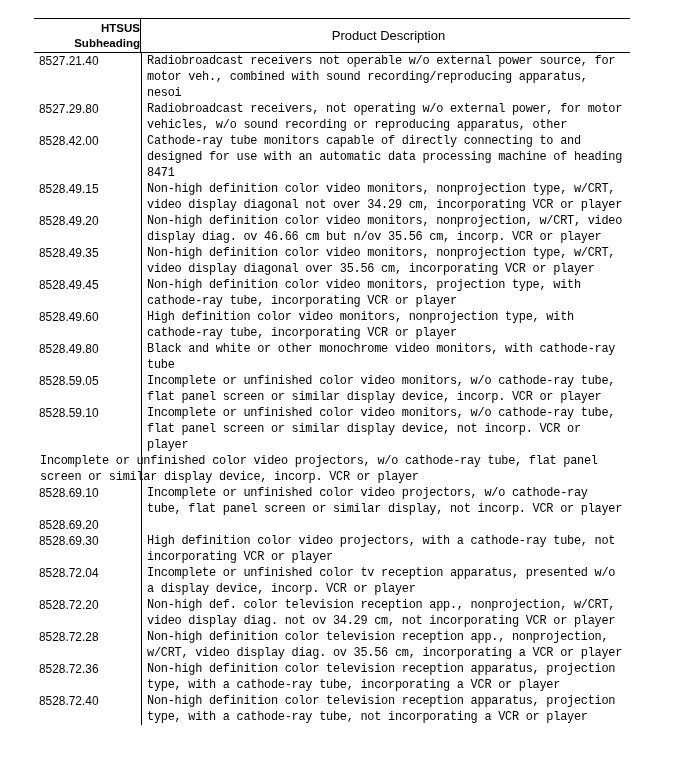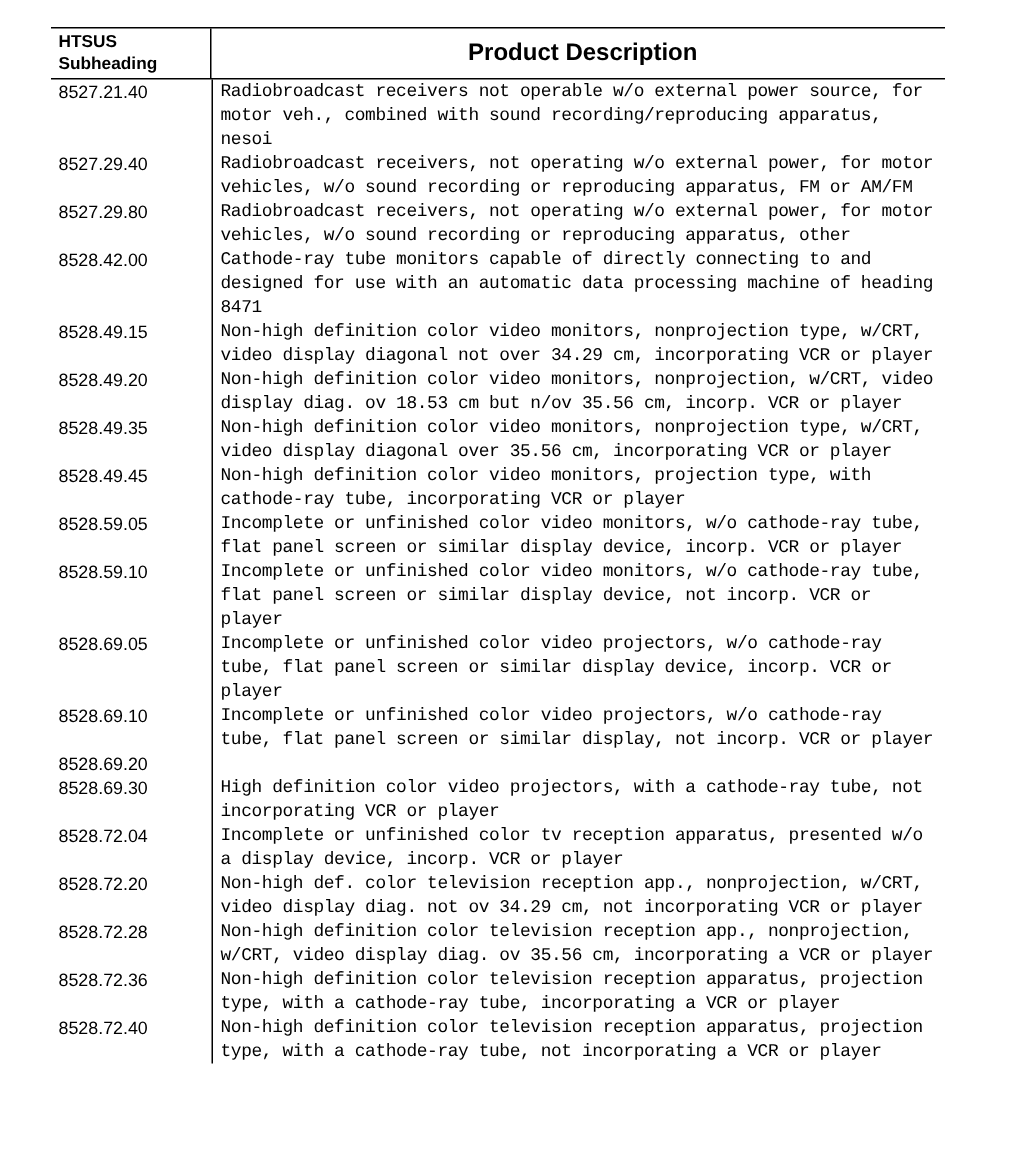--- a/index.html
+++ b/index.html
@@ -1,22 +1,22 @@
 <!DOCTYPE html>
 <html><head>
   <meta charset="utf-8">
   <style>
     html, body { margin: 0; padding: 0; background: #ffffff; }
     body { width: 689px; height: 783px; overflow: hidden; position: relative;
       font-family: "Liberation Sans", sans-serif; color: #000; }
     .tbl { position: absolute; left: 34px; top: 18px; width: 596px; }
     .hdr { display: flex; border-top: 1px solid #000; border-bottom: 1px solid #000; height: 33px; }
     .hdr .c1 { width: 107px; border-right: 1px solid #000; font-weight: bold; font-size: 11.5px;
-      line-height: 15px; padding: 2px 0 0 5px; box-sizing: border-box; }
-    .hdr .c2 { flex: 1; font-weight: bold; font-size: 16px; display: flex; align-items: center;
+      line-height: 15px; padding: 2px 0 0 5px; box-sizing: border-box; text-align: right; }
+    .hdr .c2 { flex: 1; font-weight: normal; font-size: 13px; display: flex; align-items: center;
       justify-content: center; padding-left: 6px; text-align: right; }
     .body { position: relative; }
     .body::before { content: ""; position: absolute; left: 107px; top: 0; bottom: 0; border-left: 1px solid #000; }
     .row { display: flex; font-size: 11.9px; line-height: 16px; }
     .row .code { width: 107px; padding-left: 5px; box-sizing: border-box; flex: none; }
     .row .desc { flex: 1; padding-left: 6px; padding-right: 2px; letter-spacing: -0.25px; font-family: Liberation Mono, monospace; }
   </style>
 </head>
 <body>
 
@@ -24,57 +24,60 @@
   <div class="hdr">
     <div class="c1">HTSUS Subheading</div>
     <div class="c2">Product Description</div>
   </div>
   <div class="body" id="tbody">
       <div class="row">
         <div class="code">8527.21.40</div>
         <div class="desc">Radiobroadcast receivers not operable w/o external power source, for motor veh., combined with sound recording/reproducing apparatus, nesoi</div>
       </div>
       <div class="row">
-        <div class="code">8527.29.40</div>
-        <div class="desc">Radiobroadcast receivers, not operating w/o external power, for motor vehicles, w/o sound recording or reproducing apparatus, FM or AM/FM</div>
-      </div>
-      <div class="row">
         <div class="code">8527.29.80</div>
         <div class="desc">Radiobroadcast receivers, not operating w/o external power, for motor vehicles, w/o sound recording or reproducing apparatus, other</div>
       </div>
       <div class="row">
         <div class="code">8528.42.00</div>
         <div class="desc">Cathode-ray tube monitors capable of directly connecting to and designed for use with an automatic data processing machine of heading 8471</div>
       </div>
       <div class="row">
         <div class="code">8528.49.15</div>
         <div class="desc">Non-high definition color video monitors, nonprojection type, w/CRT, video display diagonal not over 34.29 cm, incorporating VCR or player</div>
       </div>
       <div class="row">
         <div class="code">8528.49.20</div>
-        <div class="desc">Non-high definition color video monitors, nonprojection, w/CRT, video display diag. ov 18.53 cm but n/ov 35.56 cm, incorp. VCR or player</div>
+        <div class="desc">Non-high definition color video monitors, nonprojection, w/CRT, video display diag. ov 46.66 cm but n/ov 35.56 cm, incorp. VCR or player</div>
       </div>
       <div class="row">
         <div class="code">8528.49.35</div>
         <div class="desc">Non-high definition color video monitors, nonprojection type, w/CRT, video display diagonal over 35.56 cm, incorporating VCR or player</div>
       </div>
       <div class="row">
         <div class="code">8528.49.45</div>
         <div class="desc">Non-high definition color video monitors, projection type, with cathode-ray tube, incorporating VCR or player</div>
       </div>
       <div class="row">
+        <div class="code">8528.49.60</div>
+        <div class="desc">High definition color video monitors, nonprojection type, with cathode-ray tube, incorporating VCR or player</div>
+      </div>
+      <div class="row">
+        <div class="code">8528.49.80</div>
+        <div class="desc">Black and white or other monochrome video monitors, with cathode-ray tube</div>
+      </div>
+      <div class="row">
         <div class="code">8528.59.05</div>
         <div class="desc">Incomplete or unfinished color video monitors, w/o cathode-ray tube, flat panel screen or similar display device, incorp. VCR or player</div>
       </div>
       <div class="row">
         <div class="code">8528.59.10</div>
         <div class="desc">Incomplete or unfinished color video monitors, w/o cathode-ray tube, flat panel screen or similar display device, not incorp. VCR or player</div>
       </div>
       <div class="row">
-        <div class="code">8528.69.05</div>
         <div class="desc">Incomplete or unfinished color video projectors, w/o cathode-ray tube, flat panel screen or similar display device, incorp. VCR or player</div>
       </div>
       <div class="row">
         <div class="code">8528.69.10</div>
         <div class="desc">Incomplete or unfinished color video projectors, w/o cathode-ray tube, flat panel screen or similar display, not incorp. VCR or player</div>
       </div>
       <div class="row">
         <div class="code">8528.69.20</div>
       </div>
       <div class="row">

